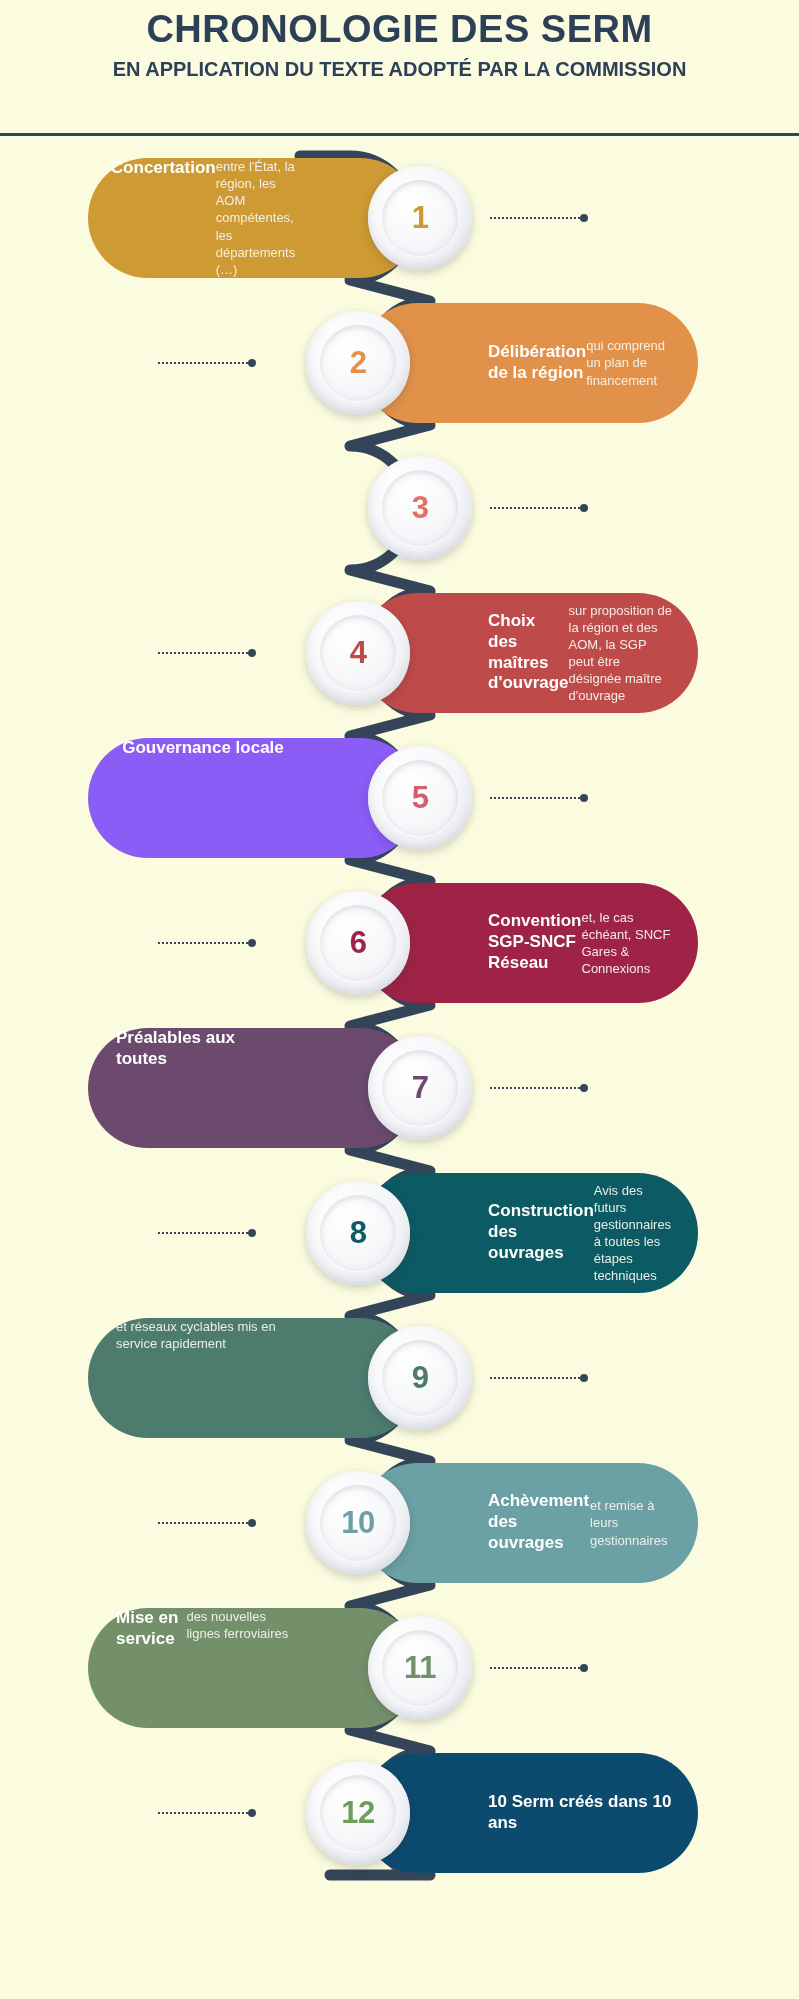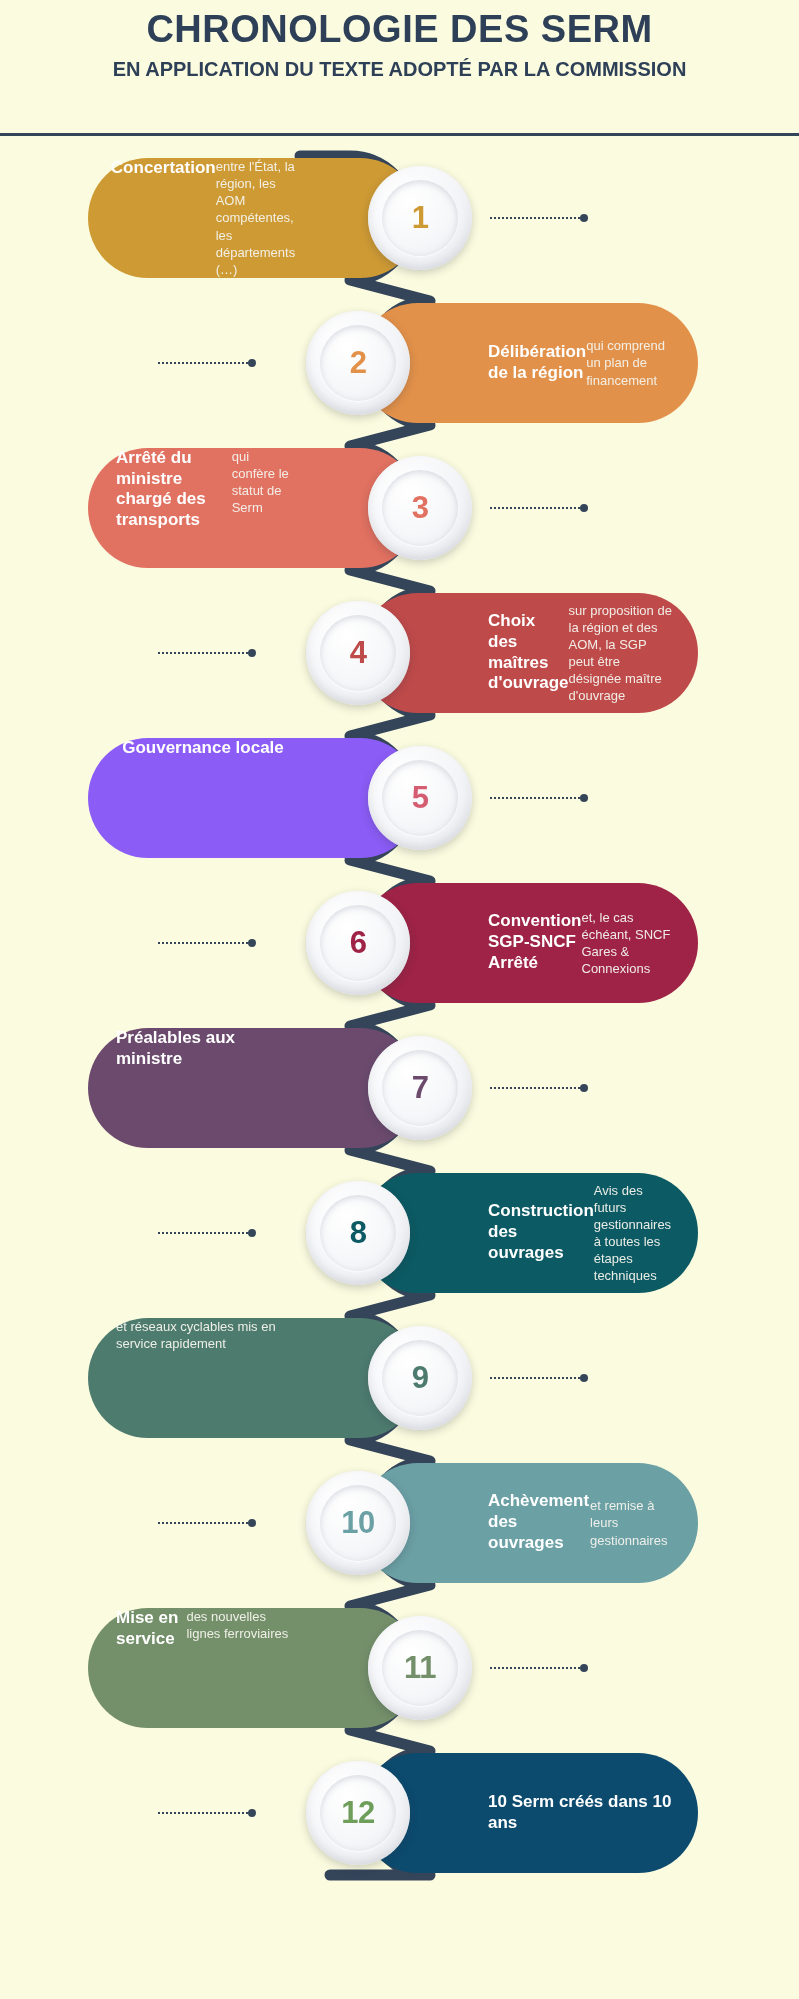--- a/index.html
+++ b/index.html
@@ -202,26 +202,20 @@
         </div>
         <div class="badge">
           <span class="badge-num" style="color: rgb(226, 145, 74);">2</span>
         </div>
         <div class="leader">
           <span class="dline"></span>
           <span class="ddot"></span>
         </div>
       </div>
       <div class="step left" style="top: 448px;">
-        <div class="pill" style="background: rgb(225, 113, 96);">
-          <div class="pill-inner">
-            <div class="step-title">Arrêté du ministre chargé des transports</div>
-            <div class="step-desc">qui confère le statut de Serm</div>
-          </div>
-        </div>
         <div class="badge">
           <span class="badge-num" style="color: rgb(225, 113, 96);">3</span>
         </div>
         <div class="leader">
           <span class="dline"></span>
           <span class="ddot"></span>
         </div>
       </div>
       <div class="step right" style="top: 593px;">
         <div class="pill" style="background: rgb(191, 74, 74);">
@@ -248,36 +242,36 @@
           <span class="badge-num" style="color: rgb(212, 93, 114);">5</span>
         </div>
         <div class="leader">
           <span class="dline"></span>
           <span class="ddot"></span>
         </div>
       </div>
       <div class="step right" style="top: 883px;">
         <div class="pill" style="background: rgb(158, 35, 70);">
           <div class="pill-inner">
-            <div class="step-title">Convention SGP-SNCF Arrêté</div>
+            <div class="step-title">Convention SGP-SNCF Réseau</div>
             <div class="step-desc">et, le cas échéant, SNCF Gares &amp; Connexions</div>
           </div>
         </div>
         <div class="badge">
           <span class="badge-num" style="color: rgb(158, 35, 70);">6</span>
         </div>
         <div class="leader">
           <span class="dline"></span>
           <span class="ddot"></span>
         </div>
       </div>
       <div class="step left" style="top: 1028px;">
         <div class="pill" style="background: rgb(107, 74, 110);">
           <div class="pill-inner">
-            <div class="step-title">Préalables aux ministre</div>
+            <div class="step-title">Préalables aux toutes</div>
           </div>
         </div>
         <div class="badge">
           <span class="badge-num" style="color: rgb(107, 74, 110);">7</span>
         </div>
         <div class="leader">
           <span class="dline"></span>
           <span class="ddot"></span>
         </div>
       </div>

